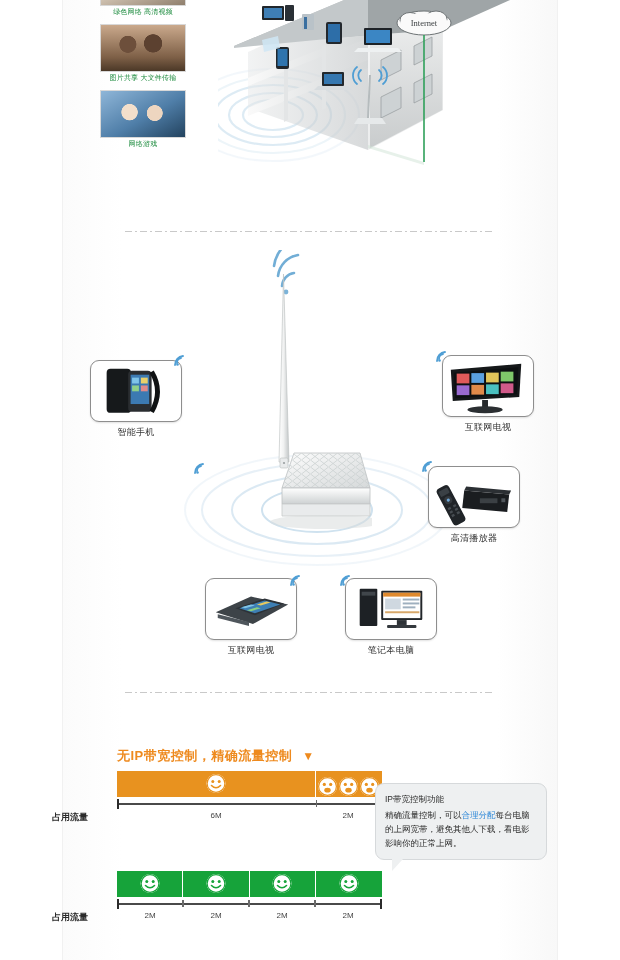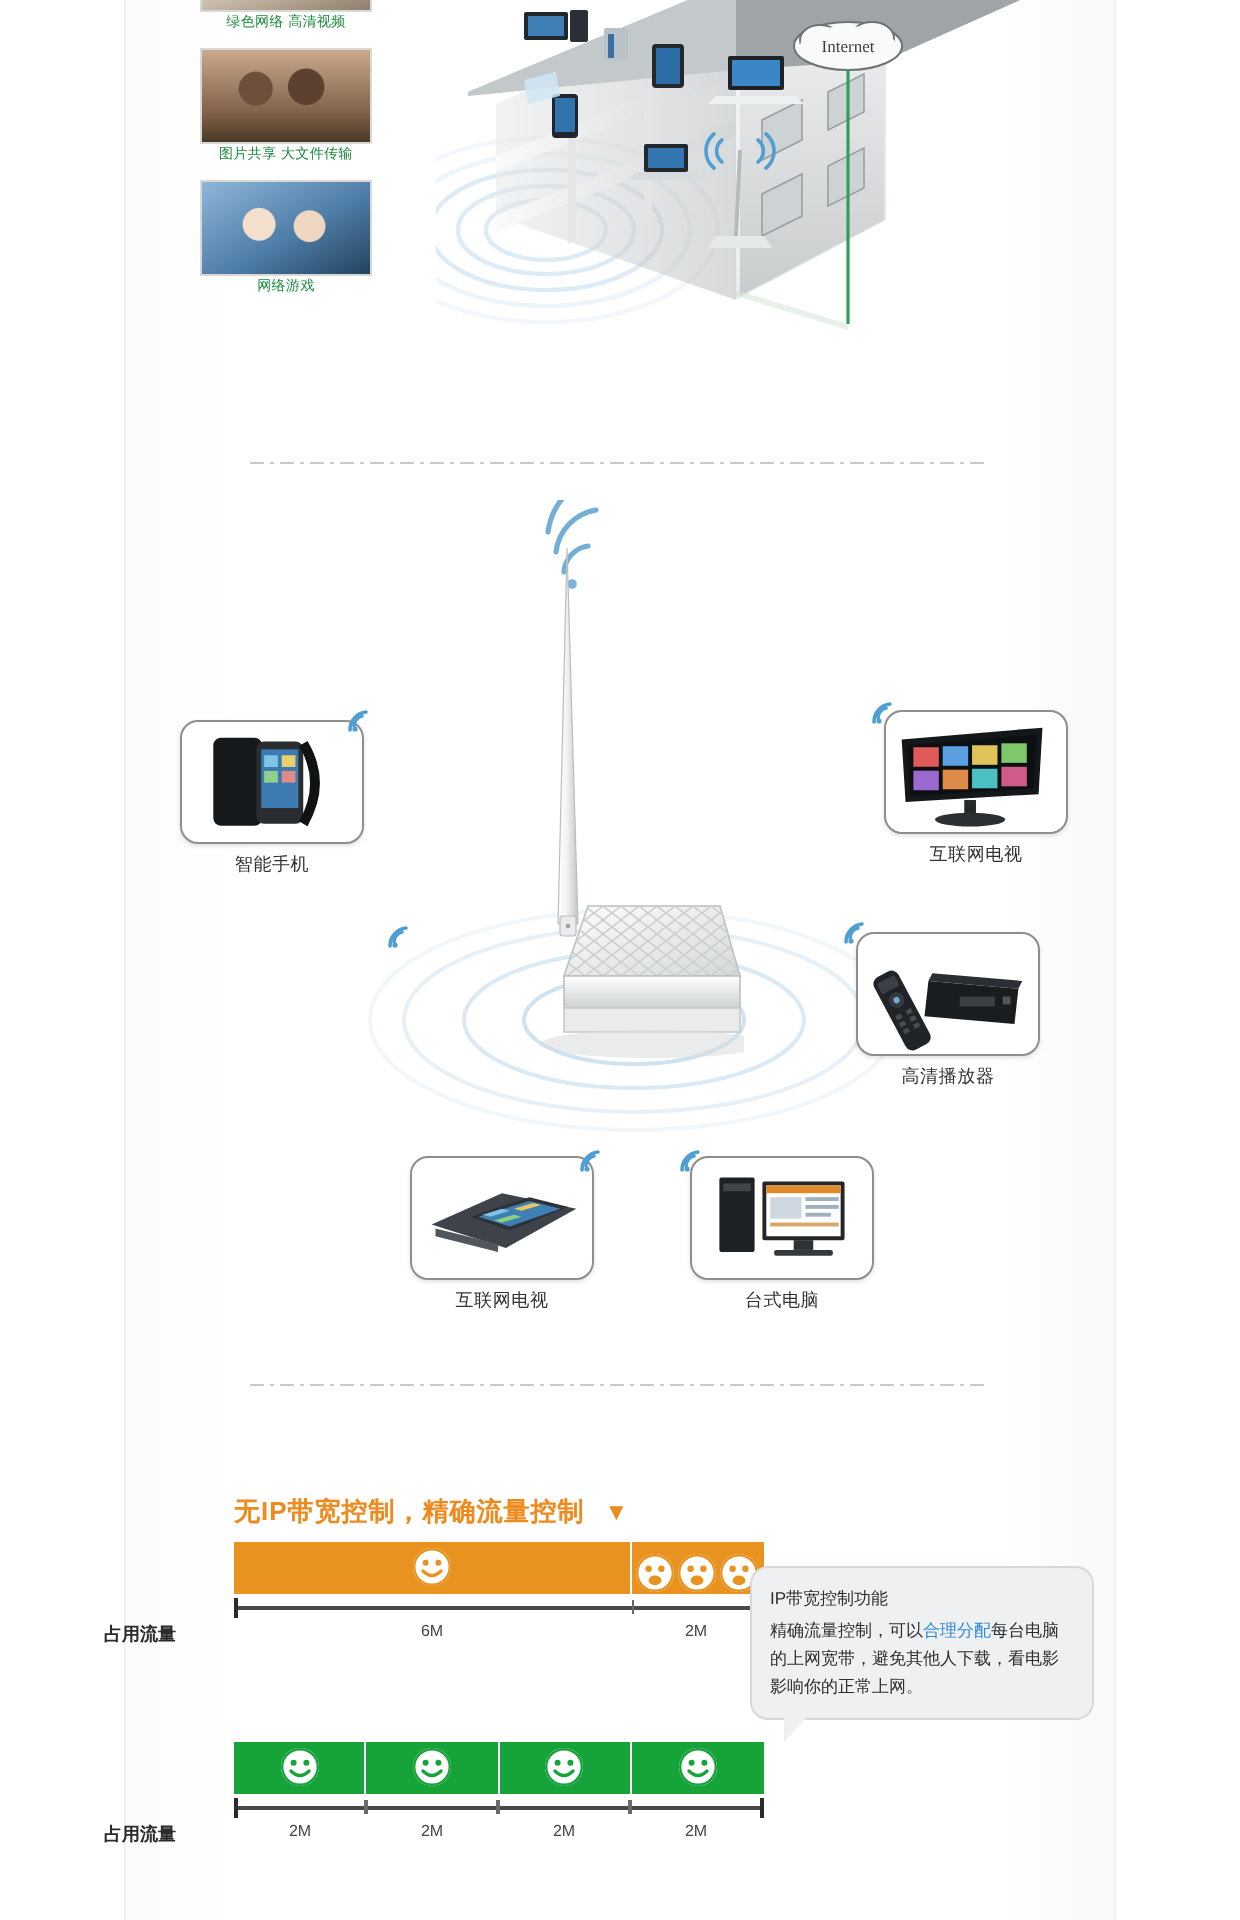--- a/index.html
+++ b/index.html
@@ -421,21 +421,21 @@
           <rect x="38" y="14" width="38" height="4" fill="#e08a2e"></rect>
           <rect x="40" y="20" width="16" height="11" fill="#cfd8e0"></rect>
           <rect x="58" y="20" width="17" height="2" fill="#9fb0bf"></rect>
           <rect x="58" y="24" width="17" height="2" fill="#9fb0bf"></rect>
           <rect x="58" y="28" width="13" height="2" fill="#9fb0bf"></rect>
           <rect x="40" y="33" width="35" height="2" fill="#d8a86a"></rect>
           <rect x="52" y="42" width="10" height="5" fill="#2d3237"></rect>
           <rect x="42" y="47" width="30" height="3" rx="1" fill="#34393e"></rect>
         </svg>
       </div>
-      <div class="dev-label">台式电脑</div>
+      <div class="dev-label">笔记本电脑</div>
     </div>
     <svg class="dev-wifi" style="left:276px;top:332px;" viewBox="0 0 16 14">
         <g fill="none" stroke="#4f9ed4" stroke-width="1.8" stroke-linecap="round">
       <path d="M5 11 a5 5 0 0 1 4 -5"></path>
           <path d="M3 13 a9 9 0 0 1 8 -9"></path>
         </g>
       <circle cx="5.5" cy="12.5" r="1.3" fill="#4f9ed4"></circle>
       </svg>
 
     <div class="dev" style="left:380px; top:115px;">

